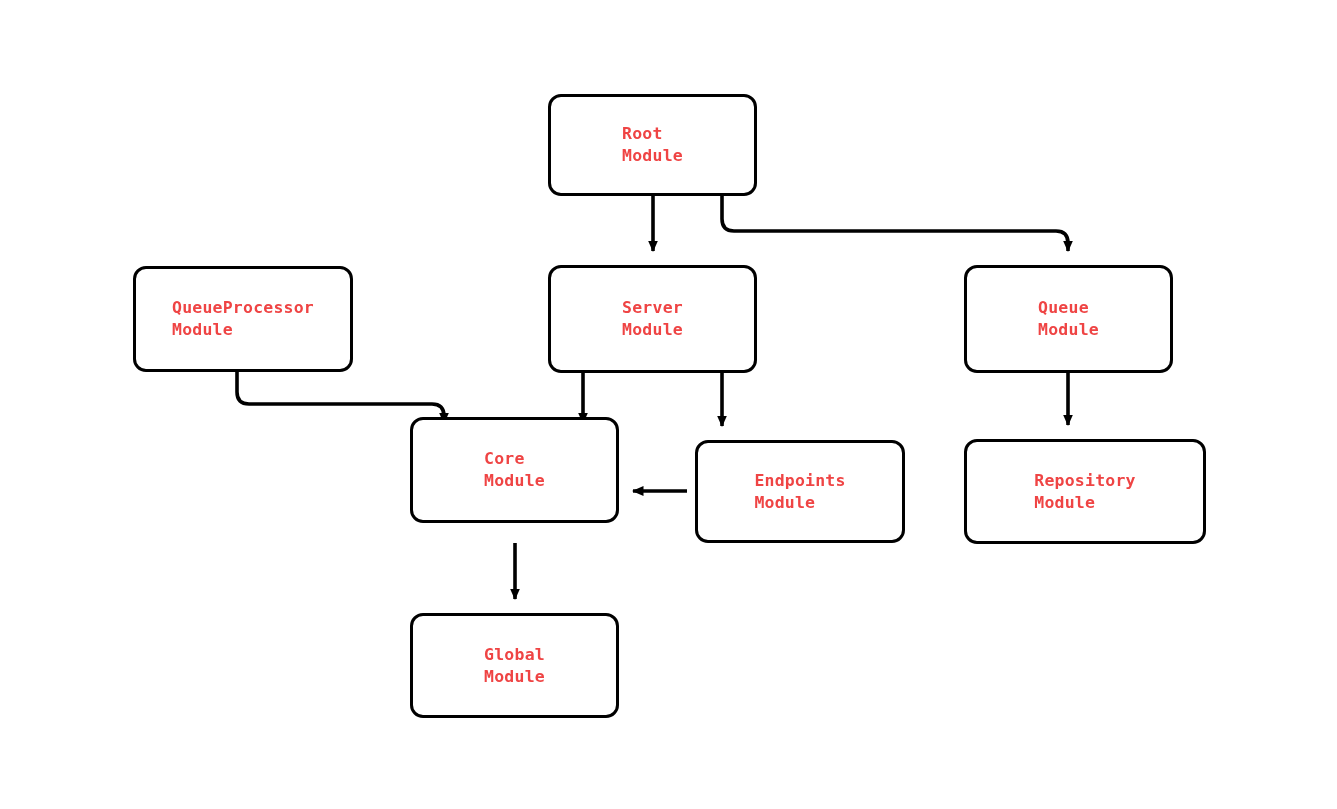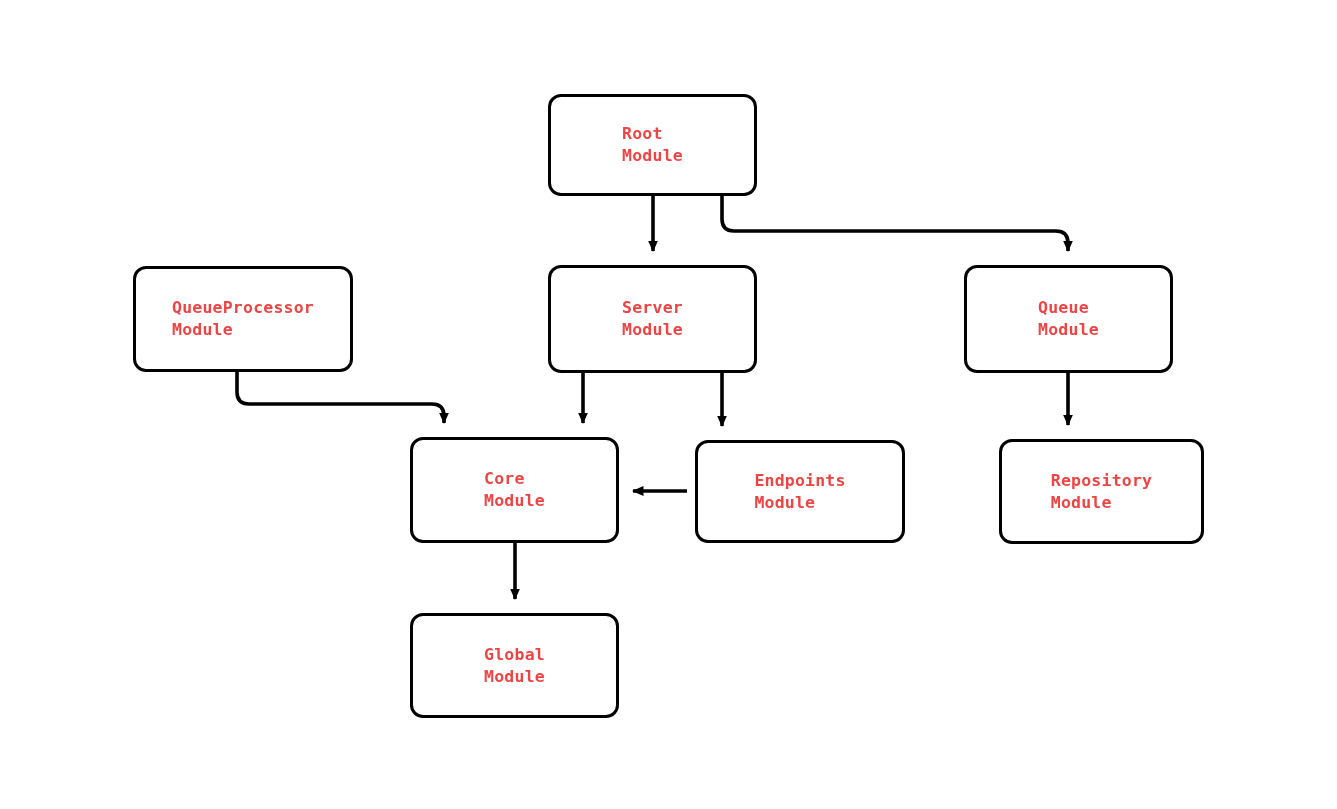--- a/index.html
+++ b/index.html
@@ -92,31 +92,31 @@
   <div class="node" style="left:548px; top:265px; width:209px; height:108px;">
     <div class="node-label">Server
 Module</div>
   </div>
 
   <div class="node" style="left:964px; top:265px; width:209px; height:108px;">
     <div class="node-label">Queue
 Module</div>
   </div>
 
-  <div class="node" style="left:410px; top:437px; width:209px; height:106px;">
+  <div class="node" style="left:410px; top:417px; width:209px; height:106px;">
     <div class="node-label">Core
 Module</div>
   </div>
 
   <div class="node" style="left:687px; top:440px; width:210px; height:103px;margin-left:8px;">
     <div class="node-label">Endpoints
 Module</div>
   </div>
 
-  <div class="node" style="left:964px; top:439px; width:205px; height:105px;margin-left:35px;">
+  <div class="node" style="left:964px; top:439px; width:242px; height:105px;">
     <div class="node-label">Repository
 Module</div>
   </div>
 
   <div class="node" style="left:410px; top:613px; width:209px; height:105px;">
     <div class="node-label">Global
 Module</div>
   </div>
 
 </div>

